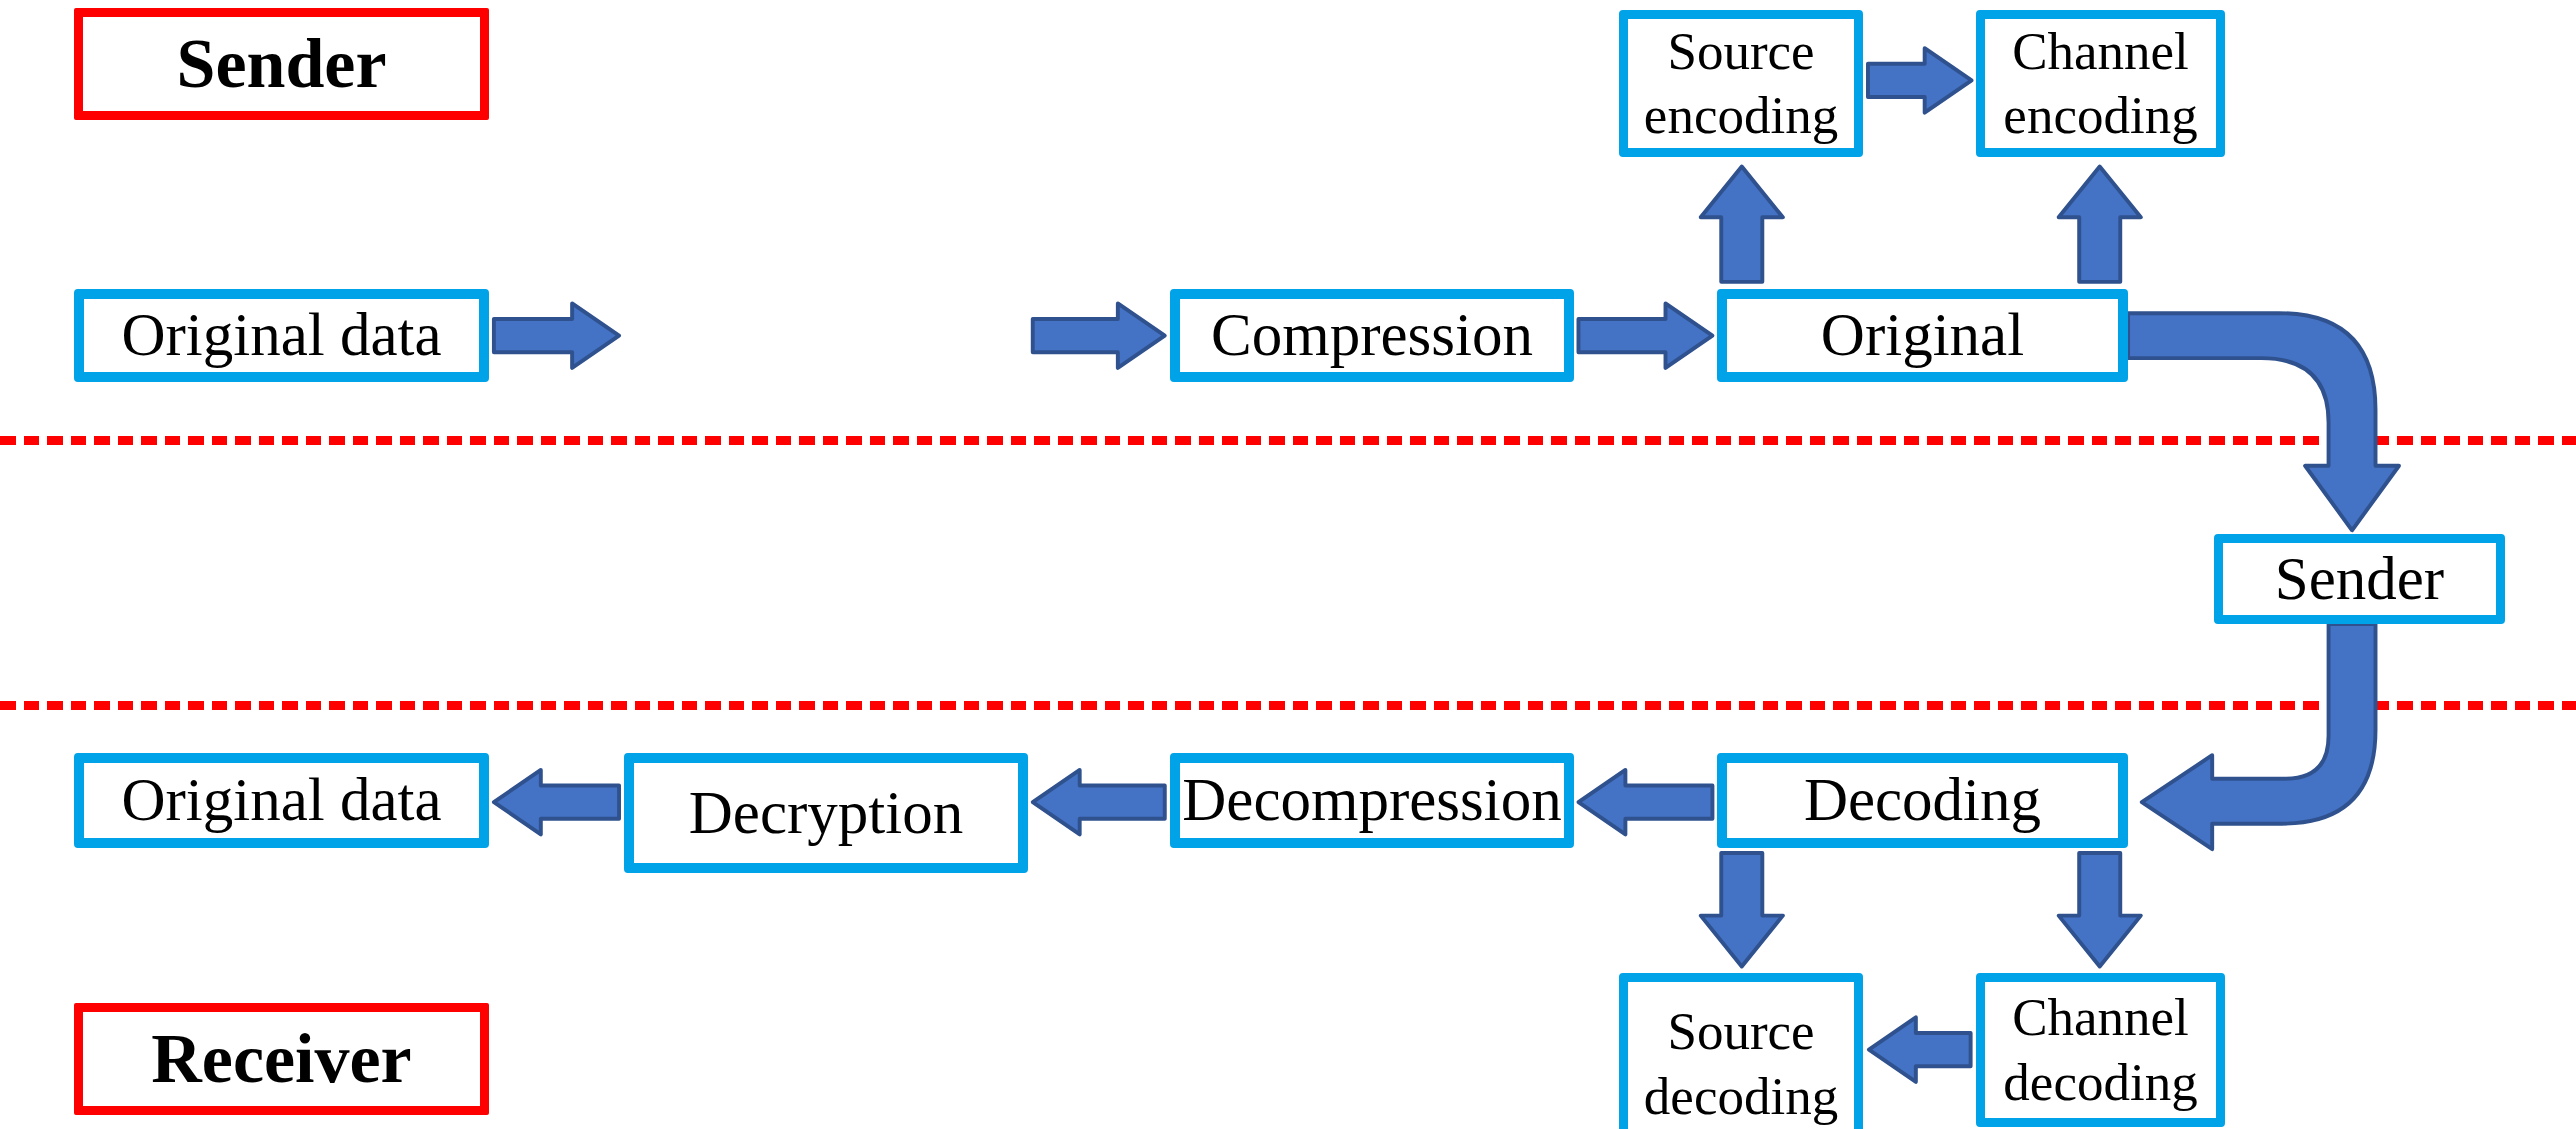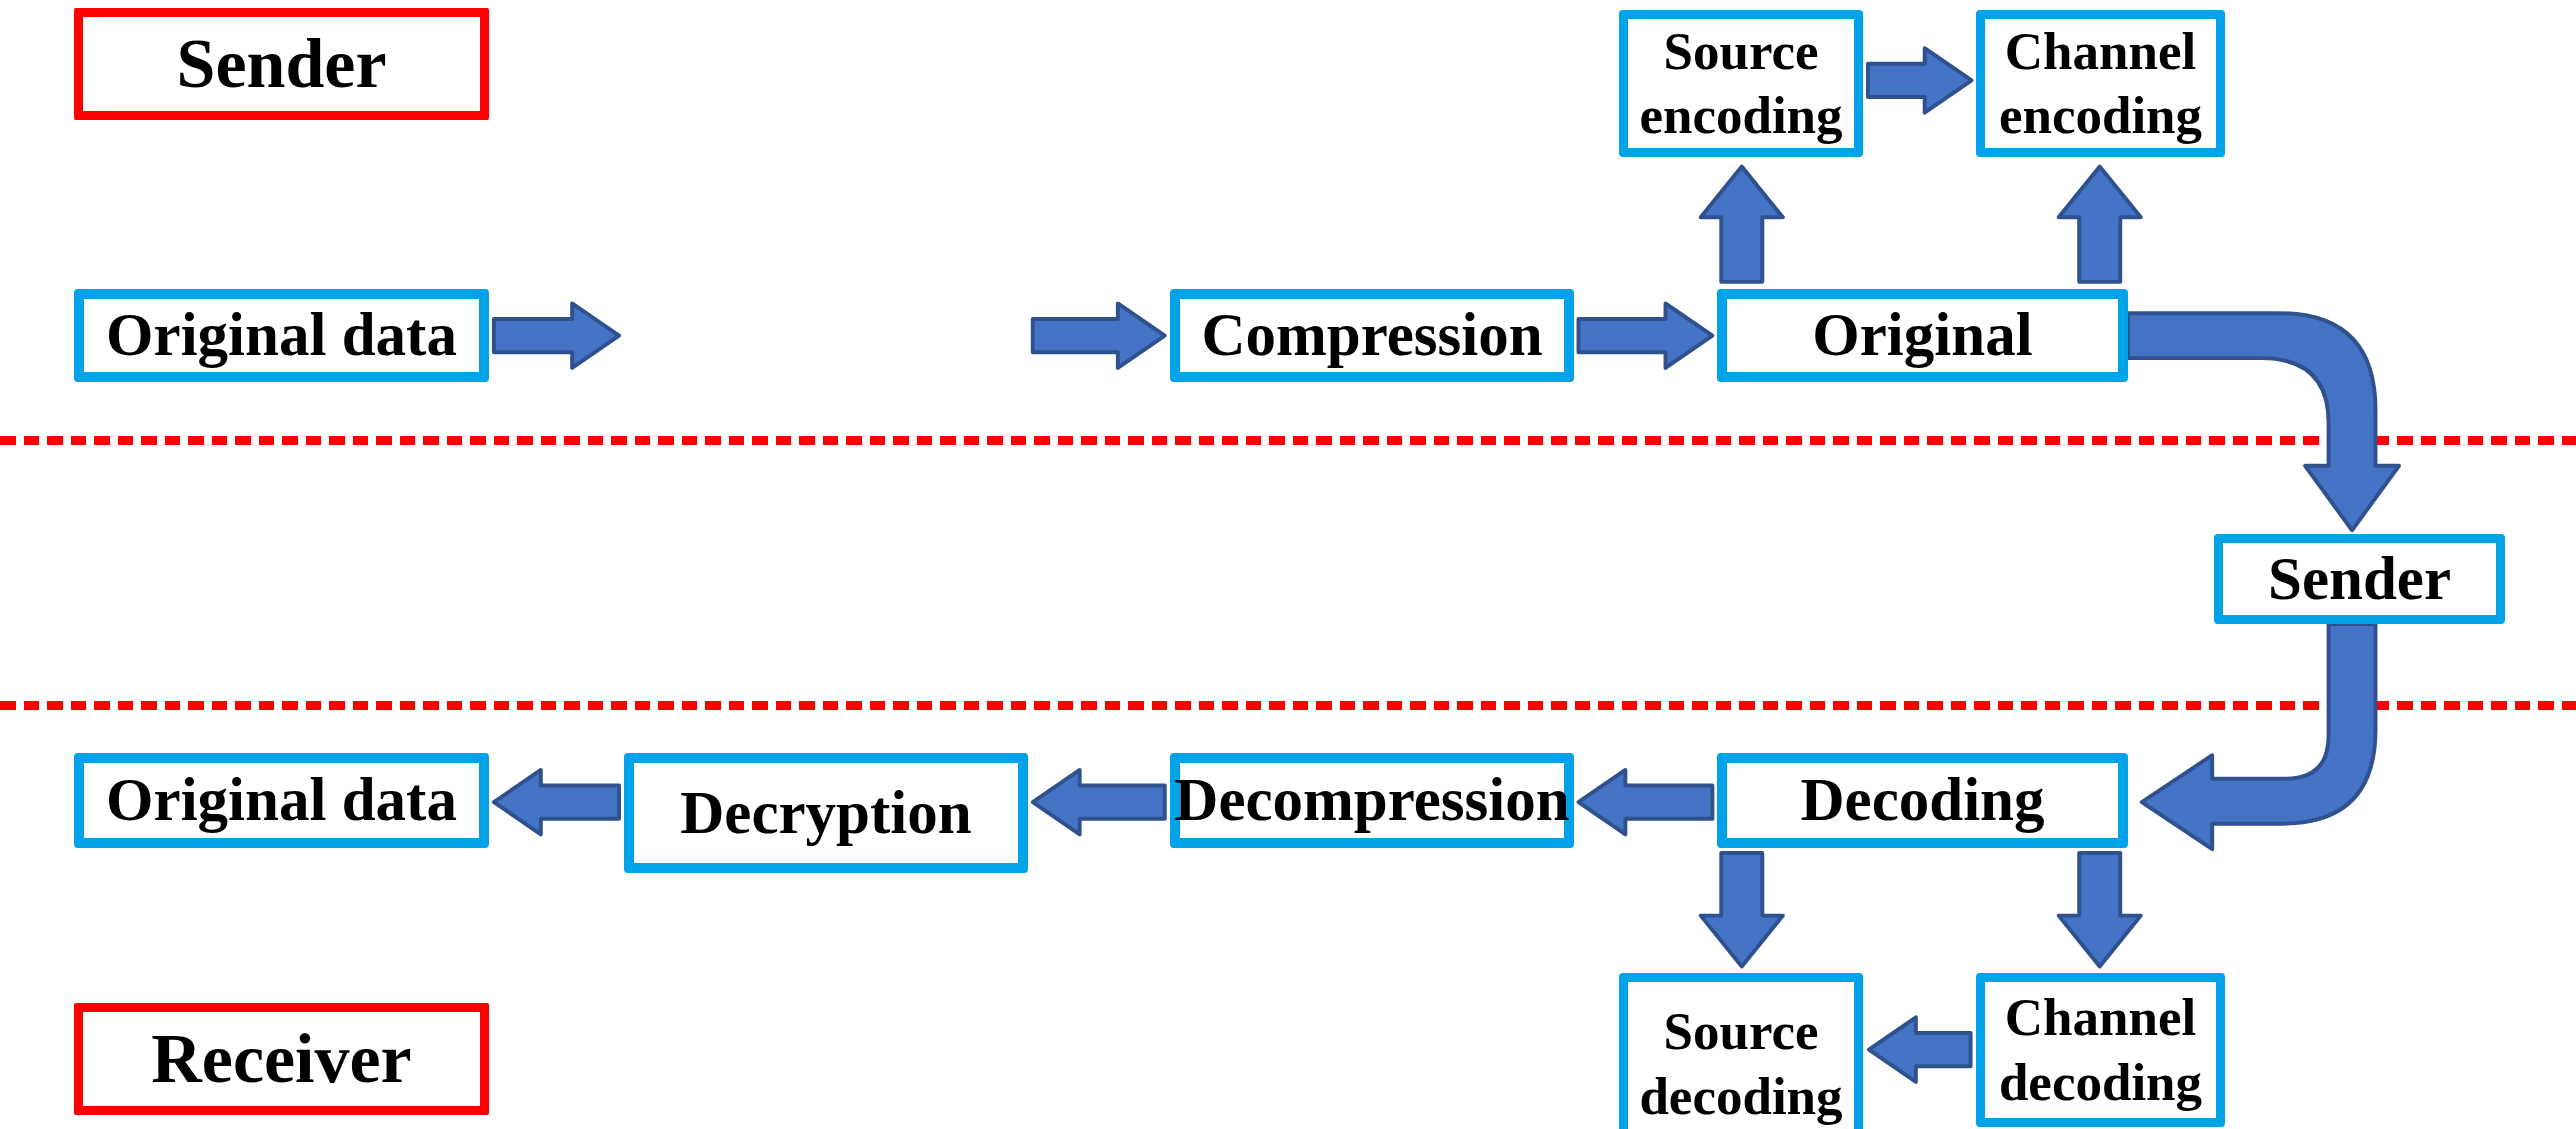--- a/index.html
+++ b/index.html
@@ -10,21 +10,21 @@
     position:relative; width:2576px; height:1130px; overflow:hidden;
     background:var(--bg);
     font-family:"Liberation Serif","DejaVu Serif",serif;
     color:var(--ink);
   }
   .node{
     position:absolute; box-sizing:border-box;
     border:10.8px solid var(--cyan); border-radius:3.9px;
     background:#ffffff;
     display:flex; align-items:center; justify-content:center;
-    text-align:center; font-size:61px; line-height:1.22; padding:0 7.8px;font-weight:bold;
+    text-align:center; font-size:61px; line-height:1.22; padding:0 7.8px;
   }
   .node.small{ border-width:9.8px; font-size:53px; }
   .labelbox{
     position:absolute; box-sizing:border-box;
     border:9.8px solid var(--red); border-radius:2px;
     background:#ffffff;
     display:flex; align-items:center; justify-content:center;
     font-size:70px; font-weight:bold;
   }
   .divider{

